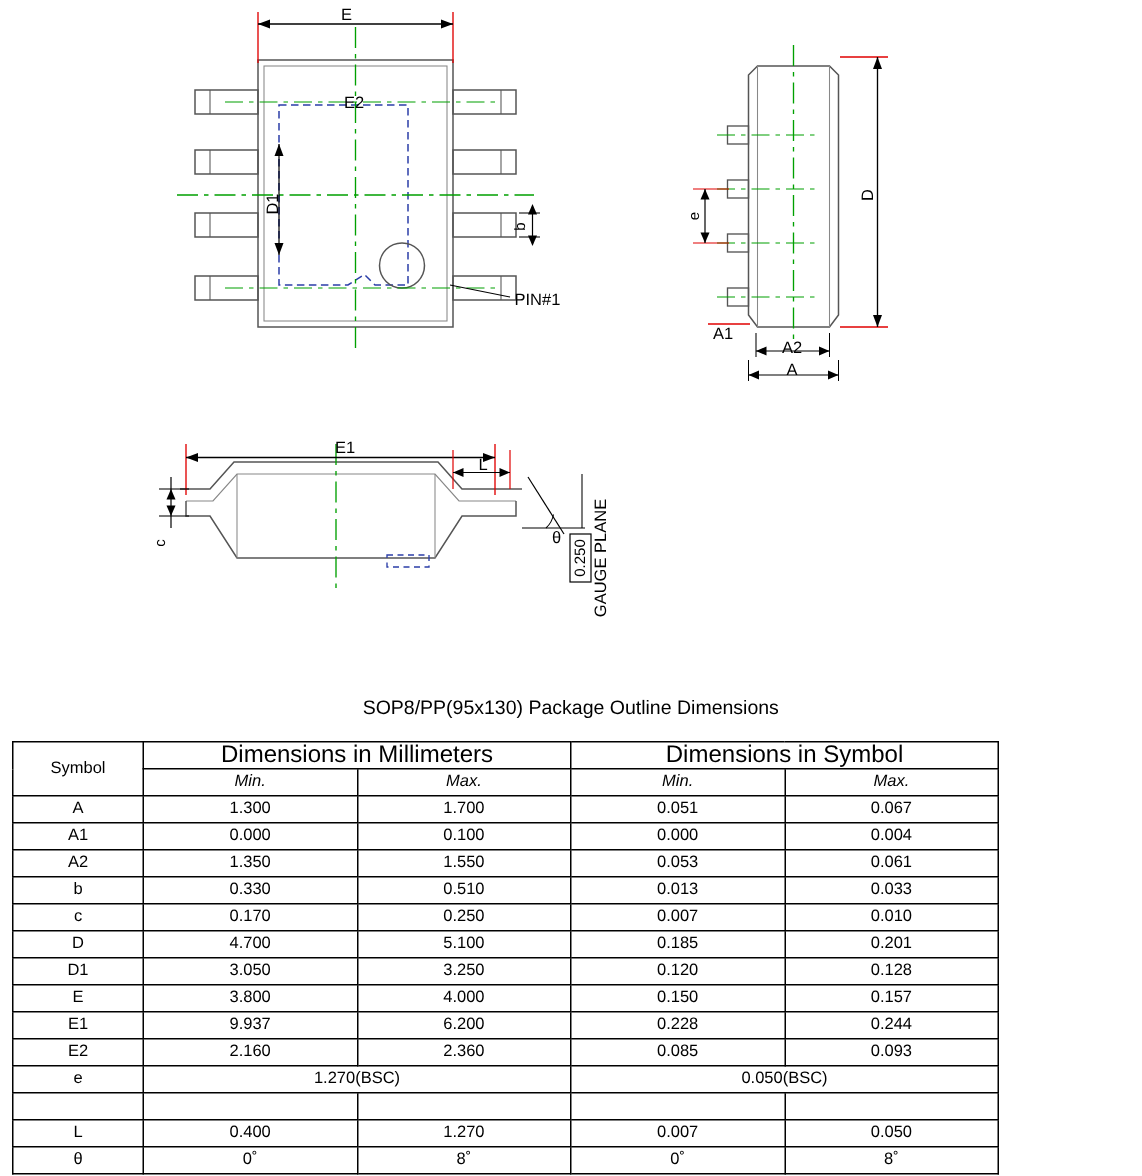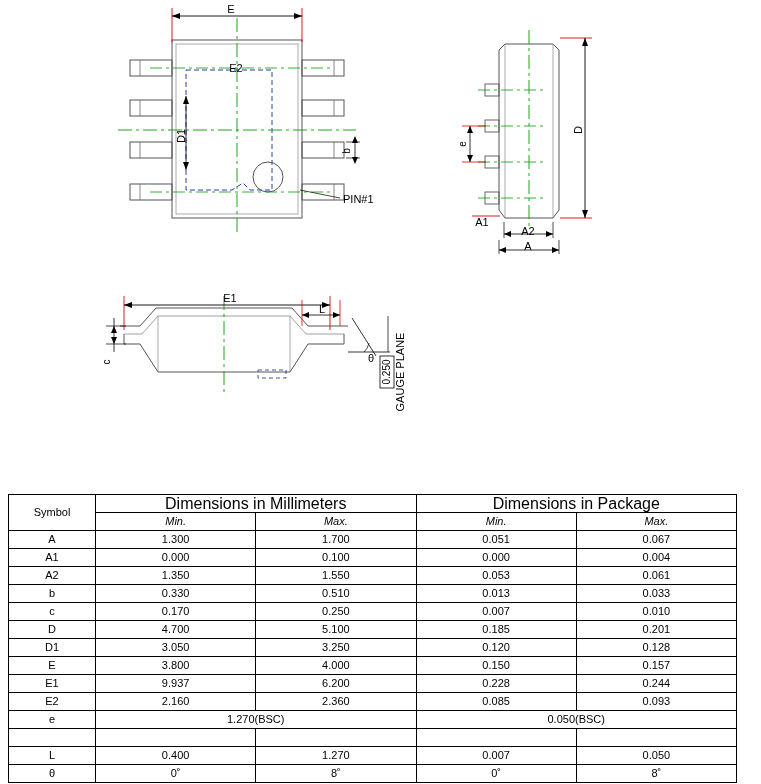--- a/index.html
+++ b/index.html
@@ -47,21 +47,21 @@
 
   
   .table-wrap {
     position: absolute;
     top: 494px;
     left: 8px;
     width: 745px;
   }
   table.dims {
     border-collapse: collapse;
-    width: 729px;
+    width: 658px;
     font-size: 11px;
     table-layout: fixed;
     border-radius: 32px;
   }
   table.dims td, table.dims th {
     border: 1px solid #000000;
     text-align: center;
     padding: 1px 2px;
     height: 15px;
     font-weight: normal;
@@ -224,28 +224,29 @@
         <path d="M364 352 A 16 16 0 0 0 369 343" fill="none" stroke="#000" stroke-width="0.7"></path>
         <text x="368" y="362" font-size="11" font-family="Liberation Sans, sans-serif">θ</text>
         <line x1="388" y1="316" x2="388" y2="352" stroke="#000" stroke-width="0.7"></line>
         <rect x="380" y="356" width="14" height="32" fill="none" stroke="#000" stroke-width="0.8"></rect>
         <text x="390" y="372" font-size="10" font-family="Liberation Sans, sans-serif" text-anchor="middle" transform="rotate(-90 390 372)">0.250</text>
         <text x="404" y="372" font-size="11" font-family="Liberation Sans, sans-serif" text-anchor="middle" transform="rotate(-90 404 372)">GAUGE PLANE</text>
       </g>
     </svg>
   </div>
 
+  <div class="pkg-title">SOP8/PP(95x130) Package Outline Dimensions</div>
 
   <div class="table-wrap">
     <table class="dims">
       <tbody>
         <tr>
           <td class="symcol" rowspan="2">Symbol</td>
           <td class="grouphdr" colspan="2">Dimensions in Millimeters</td>
-          <td class="grouphdr" colspan="2">Dimensions in Package</td>
+          <td class="grouphdr" colspan="2">Dimensions in Symbol</td>
         </tr>
         <tr>
           <td class="valcol">Min.</td>
           <td class="valcol">Max.</td>
           <td class="valcol">Min.</td>
           <td class="valcol">Max.</td>
         </tr>
 
         <tr>
           <td>A</td>

